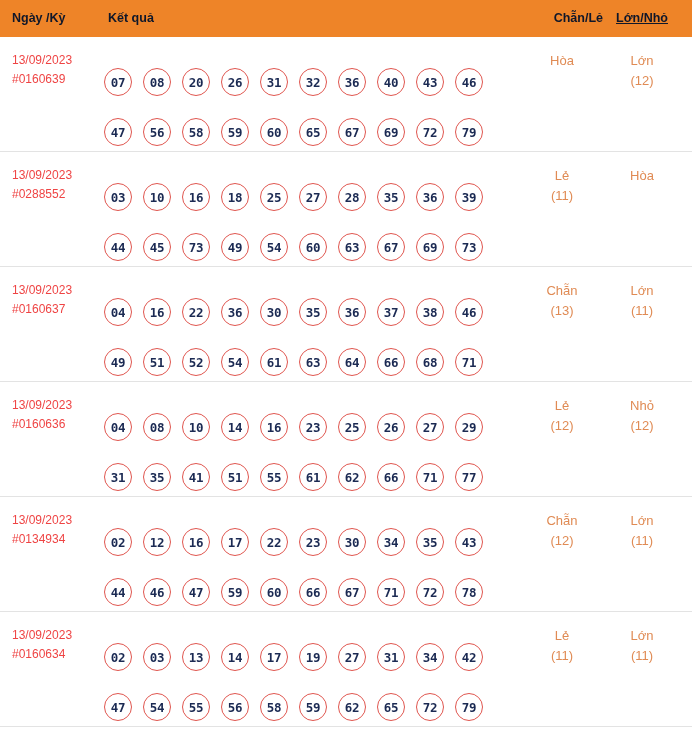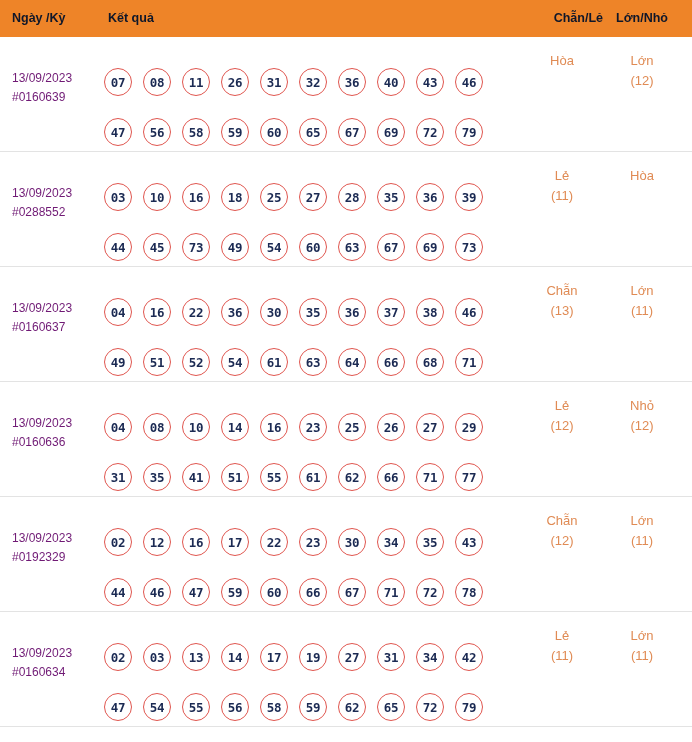--- a/index.html
+++ b/index.html
@@ -31,37 +31,37 @@
   .table-header .th {
     position: absolute;
     top: 0;
     height: 37px;
     line-height: 37px;
     white-space: nowrap;
   }
   .th-date    { left: 12px; }
   .th-result  { left: 108px; }
   .th-oddeven { left: 521px; width: 82px; text-align: right; }
-  .th-bigsmall{ left: 601px; width: 82px; text-align: center; }
+  .th-bigsmall{ left: 601px; width: 82px; text-align: center; text-decoration: underline; }
 
   
   .row {
     position: relative;
     height: 115px;
     border-bottom: 1px solid #e3e3e3;
     box-sizing: border-box;
   }
   .row:first-of-type { border-top: none; }
 
   .cell-date {
     position: absolute;
     left: 12px;
-    top: 32px;
+    top: 14px;
     width: 92px;
-    color: #701a75;
+    color: #ef4444;
     font-size: 12px;
     line-height: 19px;
   }
   .cell-date .date-line,
   .cell-date .draw-line { display: block; white-space: nowrap; }
 
   .cell-result {
     position: absolute;
     left: 104px;
     top: 9px;
@@ -121,21 +121,21 @@
   <div id="rows-container">
       <div class="row">
         <div class="cell-date">
           <span class="date-line">13/09/2023</span>
           <span class="draw-line">#0160639</span>
         </div>
         <div class="cell-result">
           <div class="ball-row">
             <div class="ball">07</div>
             <div class="ball">08</div>
-            <div class="ball">11</div>
+            <div class="ball">20</div>
             <div class="ball">26</div>
             <div class="ball">31</div>
             <div class="ball">32</div>
             <div class="ball">36</div>
             <div class="ball">40</div>
             <div class="ball">43</div>
             <div class="ball">46</div>
           </div>
           <div class="ball-row">
             <div class="ball">47</div>
@@ -251,21 +251,21 @@
             <div class="ball">71</div>
             <div class="ball">77</div>
           </div>
         </div>
         <div class="cell-oddeven"><span class="value">Lẻ</span><span class="count">(12)</span></div>
         <div class="cell-bigsmall"><span class="value">Nhỏ</span><span class="count">(12)</span></div>
       </div>
       <div class="row">
         <div class="cell-date">
           <span class="date-line">13/09/2023</span>
-          <span class="draw-line">#0192329</span>
+          <span class="draw-line">#0134934</span>
         </div>
         <div class="cell-result">
           <div class="ball-row">
             <div class="ball">02</div>
             <div class="ball">12</div>
             <div class="ball">16</div>
             <div class="ball">17</div>
             <div class="ball">22</div>
             <div class="ball">23</div>
             <div class="ball">30</div>

